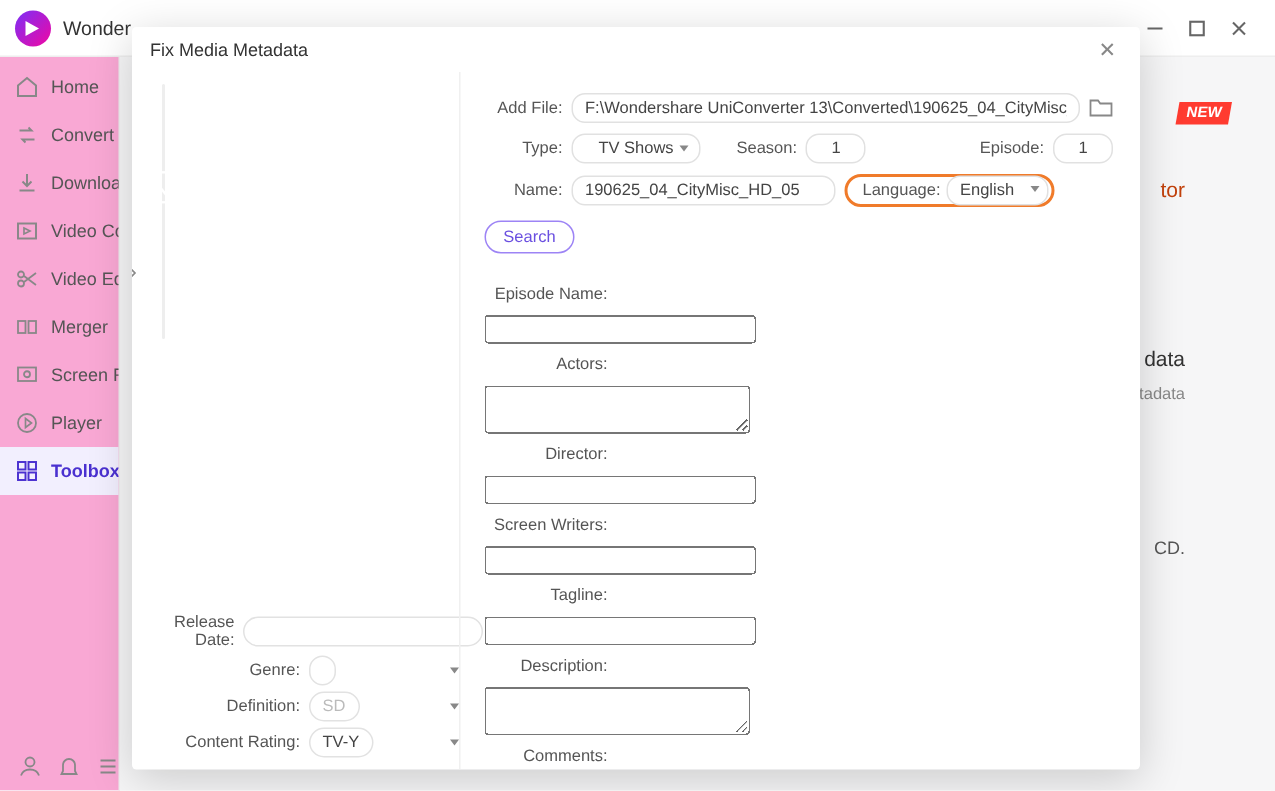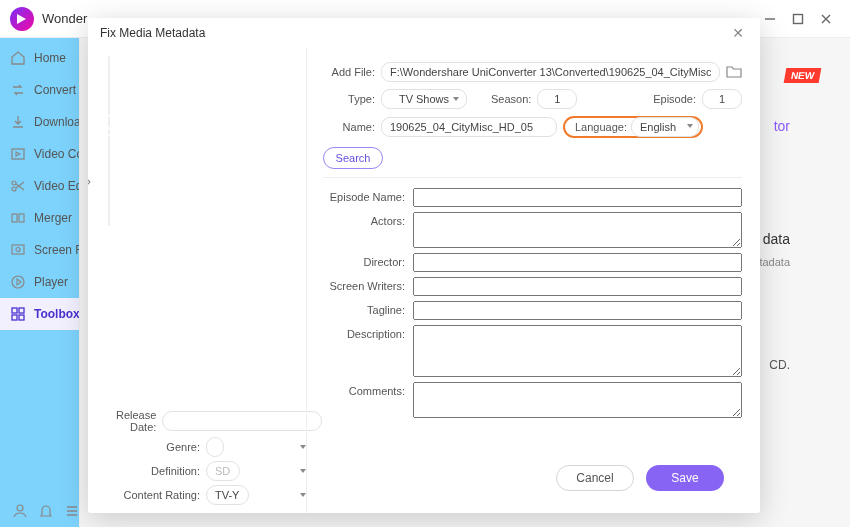--- a/index.html
+++ b/index.html
@@ -8,32 +8,32 @@
 .app { width: 850px; height: 527px; background: #f5f5f6; position: relative; }
 
 .titlebar { height: 38px; display: flex; align-items: center; padding: 0 10px; background: #fff; border-bottom: 1px solid #eee; }
 .logo { width: 24px; height: 24px; background: linear-gradient(135deg,#7b2ff7,#f107a3); border-radius: 50%; position: relative; margin-right: 8px; }
 .logo:after { content:""; position:absolute; left:7px; top:7px; width:0; height:0; border-left:9px solid #fff; border-top:5px solid transparent; border-bottom:5px solid transparent; }
 .app-name { font-size: 13px; color: #333; flex: 1; }
 .win-icon { width: 28px; height: 26px; display:flex; align-items:center; justify-content:center; color:#666; font-size:13px; }
 .win-icon svg { stroke:#666; }
 
 .body { display:flex; height: calc(100% - 38px); background:#fafafa;}
-.sidebar { width: 80px; background:#7dd3fc; border-right:1px solid #f0f0f0; padding-top:4px; display:flex; flex-direction:column; }
+.sidebar { width: 80px; background:#f9a8d4; border-right:1px solid #f0f0f0; padding-top:4px; display:flex; flex-direction:column; }
 .side-item { display:flex; align-items:center; gap:8px; padding:8px 10px; color:#555; font-size:12px; white-space:nowrap; overflow:hidden; cursor:pointer; }
 .side-item.active { background:#f2effe; color:#4a30d0; font-weight:600; }
 .side-ico { width:16px; height:16px; display:inline-block; position:relative; flex-shrink:0; }
 .side-ico svg { width:16px; height:16px; stroke:#888; }
 .side-item.active .side-ico svg { stroke:#4a30d0; }
 .side-spacer { flex:1; }
 .bottom-icons { display:flex; gap:10px; padding:8px 12px; }
 
 .content-bg { flex:1; position:relative; background:#f6f6f7; }
 .new-badge { position:absolute; right:30px; top:30px; background:#ff3b30; color:#fff; font-size:10px; font-weight:700; padding:2px 6px; transform:skewX(-10deg); }
-.peek1 { position:absolute; right:60px; top:80px; color:#8b5cf6; font-size:14px; }
+.peek1 { position:absolute; right:60px; top:80px; color:#c2410c; font-size:14px; }
 .peek2 { position:absolute; right:60px; top:190px; color:#333; font-size:14px; text-align:right; line-height:1.6; }
 .peek3 { position:absolute; right:60px; top:320px; color:#555; font-size:12px; }
 
 .modal-overlay { position:absolute; inset:0; }
 .modal { position:absolute; left:88px; top:18px; width:672px; height:495px; background:#fff; border-radius:3px; box-shadow:0 6px 30px rgba(0,0,0,0.18); display:flex; flex-direction:column; }
 .modal-header { height:30px; display:flex; align-items:center; padding:0 12px; font-size:12px; color:#333; }
 .modal-header .title { flex:1; }
 .close { color:#888; font-size:14px; cursor:pointer; padding:2px 4px; }
 .modal-body { display:flex; flex:1; overflow:hidden; }
 
@@ -60,21 +60,21 @@
 .type-sel { width:86px; }
 .season-lab { margin-left:18px; }
 .sm-inp { width:40px; text-align:center; }
 .ep-lab { margin-left:auto; }
 .name-inp { width:176px; }
 .lang-wrap { border:2px solid #f07b2a; border-radius:12px; padding:1px 2px 1px 10px; display:flex; align-items:center; gap:4px; height:22px; }
 .lang-wrap label { color:#555; font-size:11px; }
 .lang-sel { width:68px; border:1px solid #e1e1e1; border-radius:9px; height:18px; font-size:11px; padding:0 6px; color:#444; }
 .search-btn { border:1px solid #9d84f5; color:#6a4fe0; background:#fff; border-radius:11px; height:22px; width:60px; font-size:11px; cursor:pointer; }
 .sep { height:1px; background:#eee; margin:6px 0 10px 0; }
-.field-row { display:flex; align-items:flex-start; gap:8px; margin-bottom:5px; }
+.field-row { display:flex; align-items:flex-start; gap:8px; margin-bottom:5px;flex-direction:column; }
 .field-row label { width:82px; text-align:right; font-size:11px; color:#555; padding-top:3px; }
 .field-row input, .field-row textarea { flex:1; }
 .actors-ta { height:36px; }
 .desc-ta { height:52px; }
 .comm-ta { height:36px; }
 .modal-footer { display:flex; gap:12px; justify-content:flex-end; padding:0 18px 12px 0; }
 .btn { width:78px; height:26px; border-radius:13px; font-size:12px; cursor:pointer; }
 .btn-primary { background:#8864f5; color:#fff; border:none; }
 .btn-secondary { background:#fff; color:#555; border:1px solid #d5d5d5; }
 .lang-sel-wrap{position:relative;}

